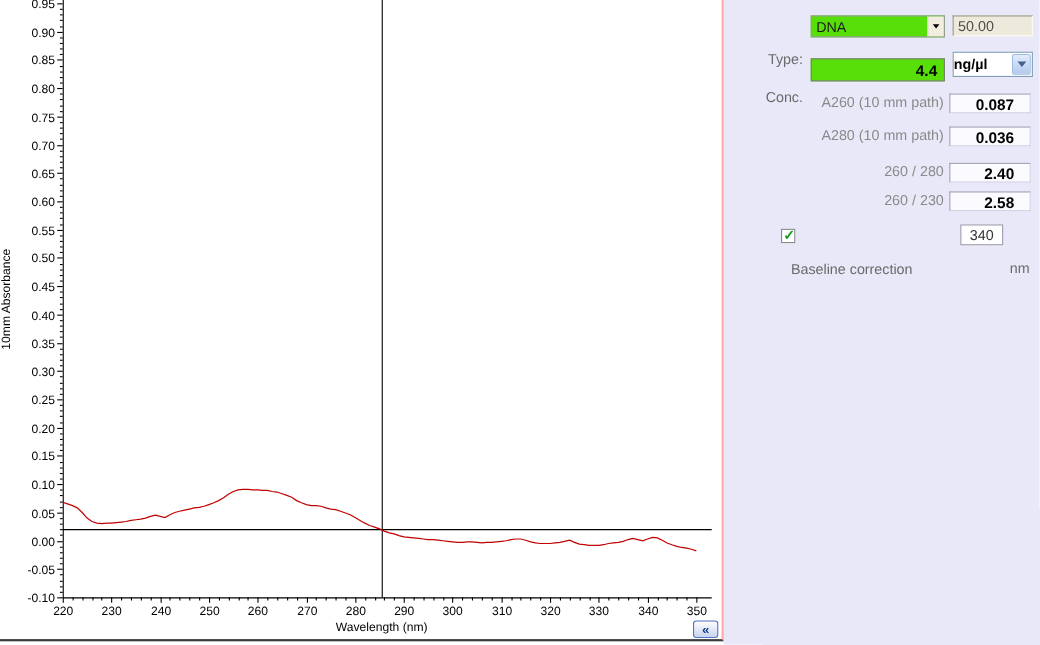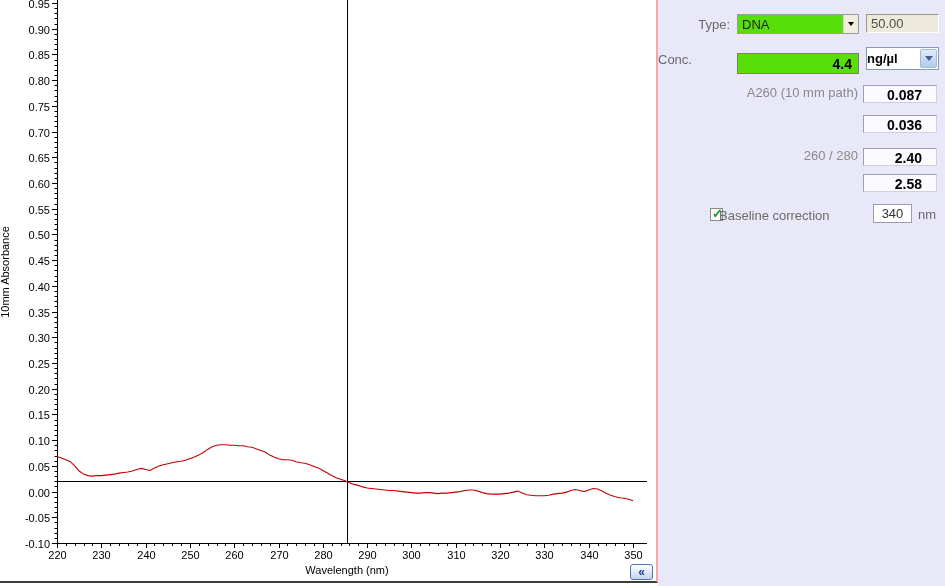--- a/index.html
+++ b/index.html
@@ -24,21 +24,21 @@
     padding:0;text-align:center;cursor:pointer;
     font-family:"Liberation Sans",sans-serif;
   }
   
   .side-panel{
     position:absolute;left:658px;top:0;width:287px;height:586px;
     background:#e8e8f8;
   }
   .side-panel *{box-sizing:border-box;}
   .plabel{
-    position:absolute;color:#6a6a6a;font-size:13px;white-space:nowrap;
+    position:absolute;color:#6a6a6a;font-size:13px;white-space:nowrap;margin-top:29px;
   }
   .mlabel{
     position:absolute;color:#8a8a8a;font-size:13px;white-space:nowrap;
     width:200px;text-align:right;left:0;
   }
   .type-label{left:0;top:17px;width:72px;text-align:right;}
   .type-combo{
     position:absolute;left:79px;top:14px;width:122px;height:20px;
     border:1px solid #9a9a9a;background:#58df0a;display:flex;cursor:default;
   }
@@ -46,21 +46,21 @@
   .combo-arrow{
     width:15px;background:#f1eee0;border-left:1px solid #d8d4c0;
     display:flex;align-items:center;justify-content:center;
   }
   .tri-down{width:0;height:0;border-left:3px solid transparent;border-right:3px solid transparent;border-top:4px solid #000;}
   .factor-box{
     position:absolute;left:208px;top:14px;width:73px;height:19px;
     background:#eeeadb;color:#4e4e4e;font-size:13px;padding:1px 4px;
     border:1px solid;border-color:#9a9889 #fdfdf5 #fdfdf5 #9a9889;
   }
-  .conc-label{left:0;top:52px;width:72px;text-align:left;}
+  .conc-label{left:0;top:52px;width:72px;text-align:right;}
   .conc-value{
     position:absolute;left:79px;top:53px;width:122px;height:21px;
     background:#58df0a;border:1px solid #7c7c7c;
     font-weight:bold;font-size:14px;text-align:right;padding:2px 6px;color:#000;
   }
   .unit-combo{
     position:absolute;left:208px;top:47px;width:73px;height:23px;
     background:#ffffff;border:1px solid #7f9db9;display:flex;align-items:center;cursor:default;
   }
   .unit-text{flex:1;font-weight:bold;font-size:13px;color:#000;}
@@ -335,27 +335,29 @@
     <span class="xp-arrow-btn">
         <i class="chev"></i>
       </span>
   </div>
 
   <div class="abs-row row-a260" style="top:85px;">
     <span class="mlabel">A260 (10 mm path)</span>
     <div class="value-box">0.087</div>
   </div>
   <div class="abs-row row-a260" style="top:115px;">
+    <span class="mlabel">A280 (10 mm path)</span>
     <div class="value-box">0.036</div>
   </div>
   <div class="abs-row row-a260" style="top:148px;">
     <span class="mlabel">260 / 280</span>
     <div class="value-box">2.40</div>
   </div>
   <div class="abs-row row-a260" style="top:174px;">
+    <span class="mlabel">260 / 230</span>
     <div class="value-box">2.58</div>
   </div>
 
   <span class="checkbox checked"></span>
   <span class="plabel baseline-label">Baseline correction</span>
   <div class="nm-input">340</div>
   <span class="plabel nm-unit">nm</span>
 
 </div>
 

